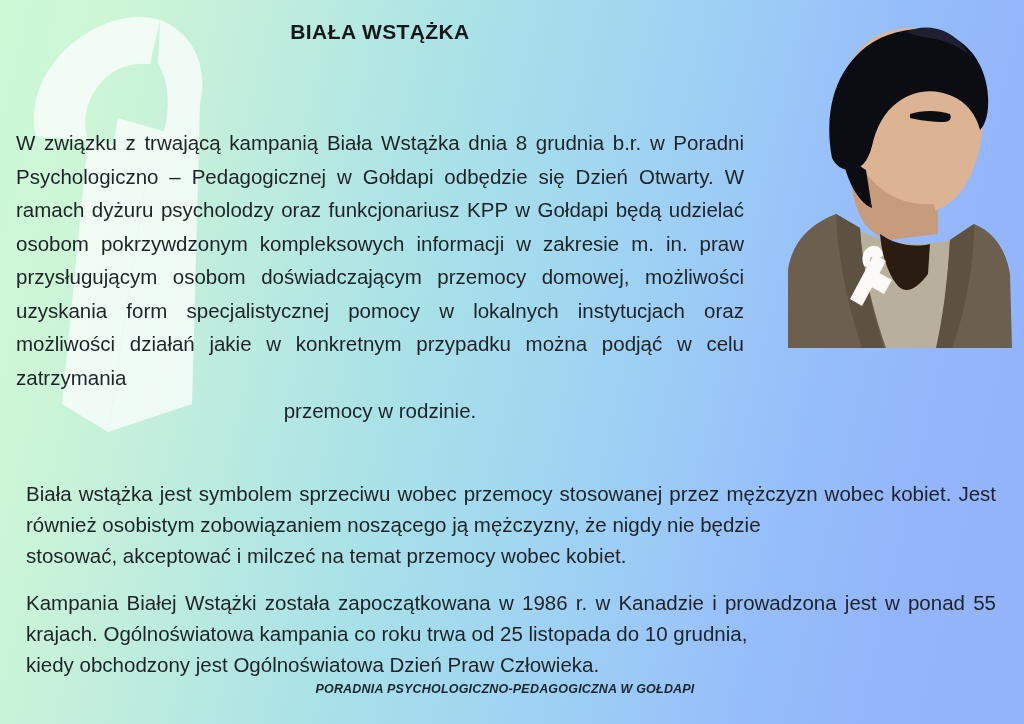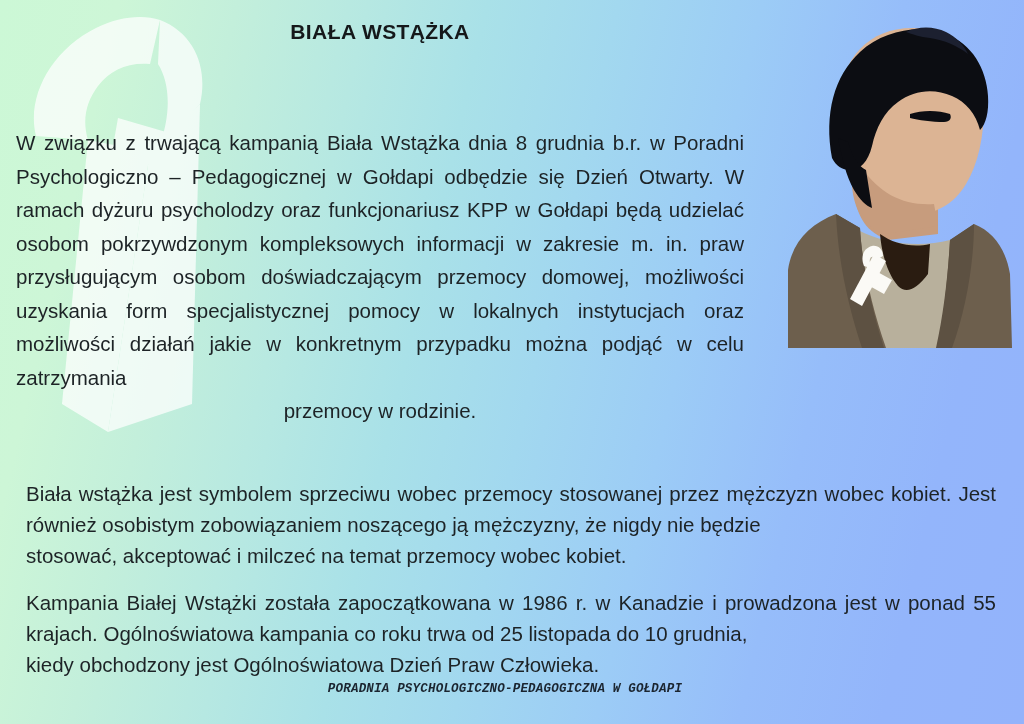--- a/index.html
+++ b/index.html
@@ -111,21 +111,20 @@
     position: absolute;
     left: 0;
     top: 682px;
     width: 1010px;
     text-align: center;
     font-size: 12.5px;
     font-weight: bold;
     font-style: italic;
     letter-spacing: 0.2px;
     color: #1b2530;
-    font-family: Liberation Mono, monospace;
   }
 
   
   #man {
     position: absolute;
     right: 0;
     top: 18px;
     width: 236px;
     height: 330px;
   }

